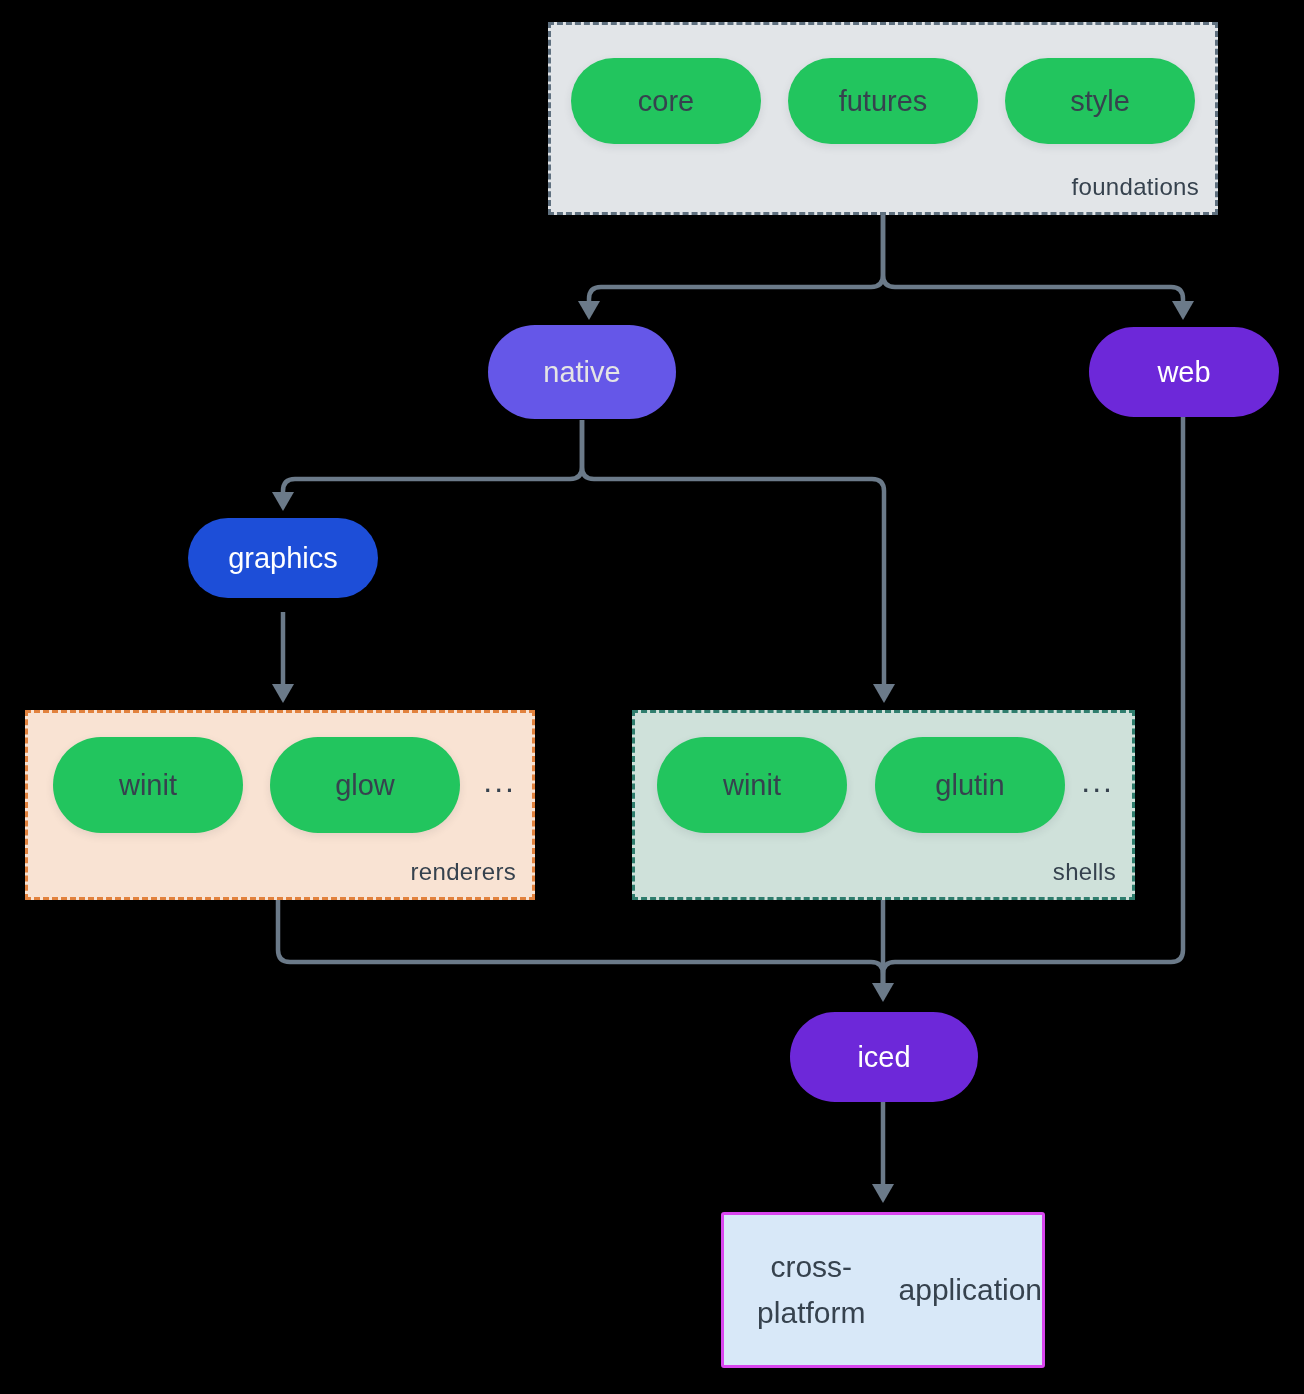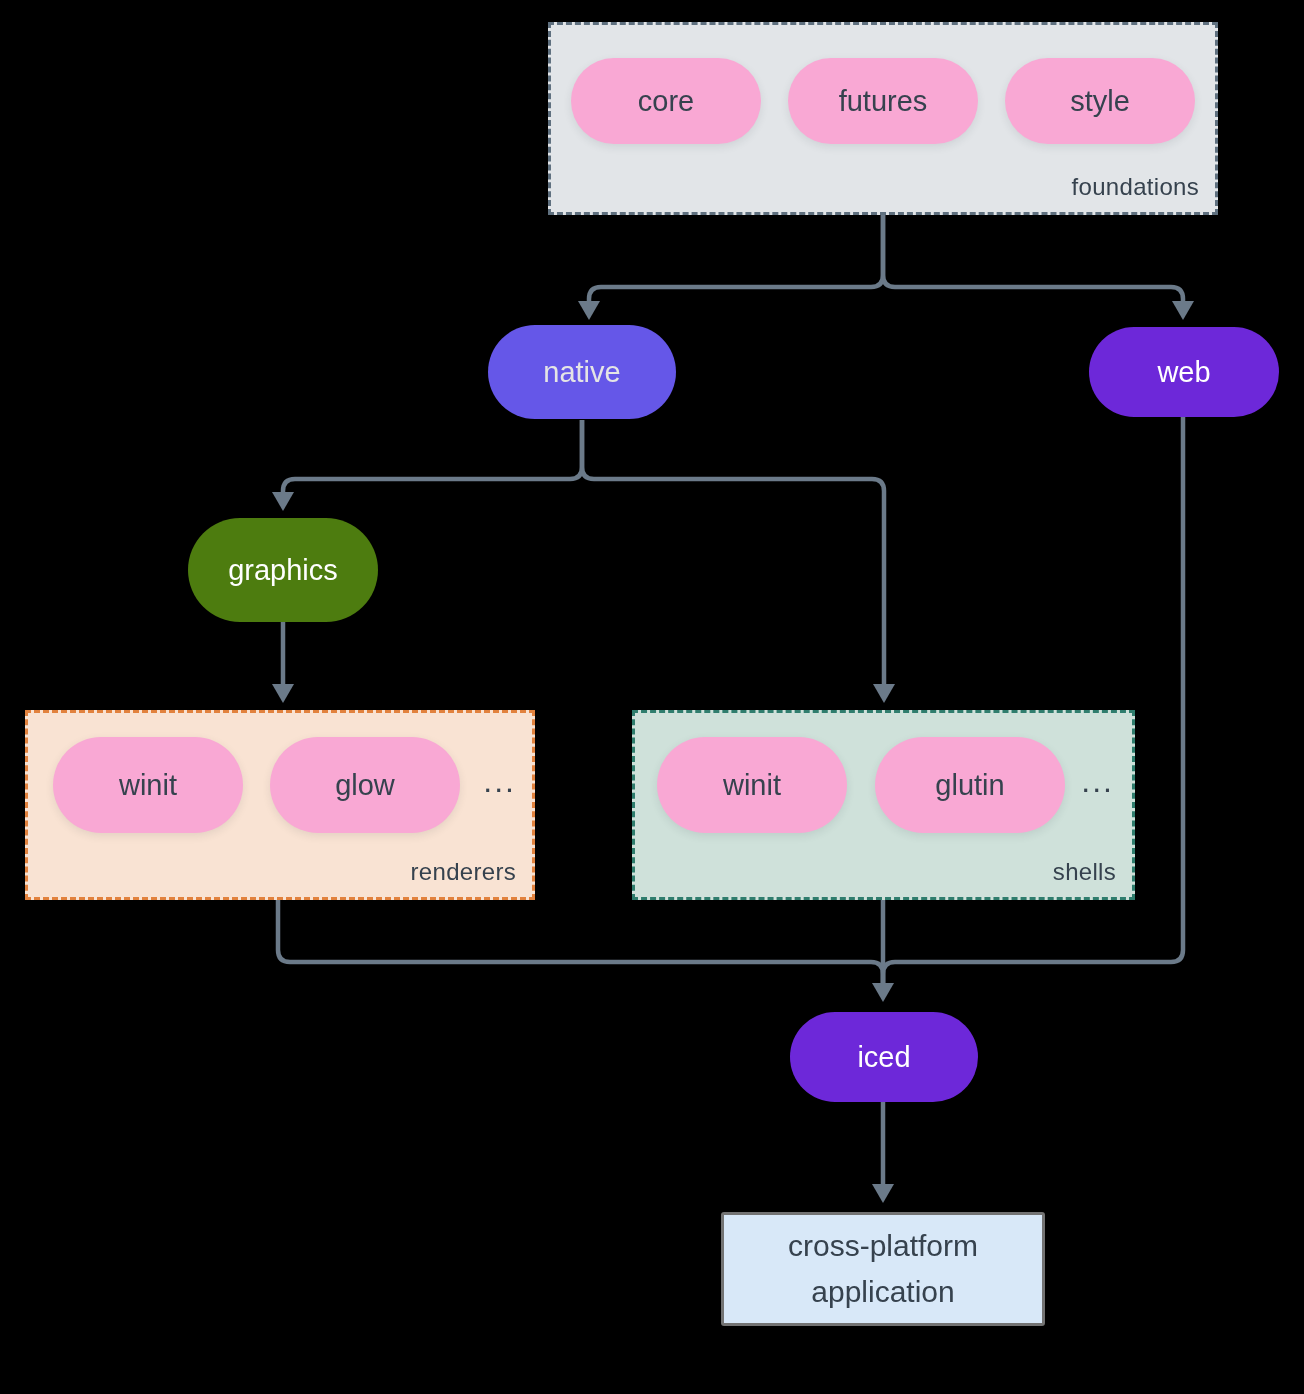--- a/index.html
+++ b/index.html
@@ -25,35 +25,35 @@
     background:#f9e3d3;border:3px dashed #e2823d;}
   .group-shells{left:632px;top:710px;width:503px;height:190px;
     background:#cfe1da;border:3px dashed #2f7d6d;padding-left:28px;}
 
   .group-label{position:absolute;right:16px;bottom:11px;
     font-size:24px;color:#36424e;letter-spacing:.3px;}
 
   
   .pill{display:flex;align-items:center;justify-content:center;
     border-radius:999px;font-size:29px;z-index:3;}
-  .pill.white{background:#f9a8d4;color:#36424e;box-shadow:0 3px 8px rgba(40,50,60,.10);}
+  .pill.white{background:#22c55e;color:#36424e;box-shadow:0 3px 8px rgba(40,50,60,.10);}
   .pill.abs{position:absolute;}
   .pill-foundation{width:190px;height:86px;}
   .pill-inner{width:190px;height:96px;}
 
   .node-native{left:488px;top:325px;width:188px;height:94px;background:#6557e8;color:#e5e5e5;}
   .node-web{left:1089px;top:327px;width:190px;height:90px;background:#6d28d9;color:#fff;}
-  .node-graphics{left:188px;top:518px;width:190px;height:104px;background:#4d7c0f;color:#fff;}
+  .node-graphics{left:188px;top:518px;width:190px;height:80px;background:#1d4ed8;color:#fff;}
   .node-iced{left:790px;top:1012px;width:188px;height:90px;background:#6d28d9;color:#fff;}
 
   .ellipsis{position:absolute;font-size:32px;color:#36424e;letter-spacing:2px;}
 
-  .app-box{position:absolute;left:721px;top:1212px;width:324px;height:114px;
-    box-sizing:border-box;background:#d8e8f8;border:3px solid #737373;
-    border-radius:3px;display:flex;flex-direction:column;
+  .app-box{position:absolute;left:721px;top:1212px;width:324px;height:156px;
+    box-sizing:border-box;background:#d8e8f8;border:3px solid #d946ef;
+    border-radius:3px;display:flex;flex-direction:row;
     align-items:center;justify-content:center;z-index:3;
     font-size:30px;color:#36424e;line-height:1.55;text-align:center;}
 </style>
 </head>
 <body>
 
 <div id="stage">
 
   <svg id="connectors" width="1304" height="1394" viewBox="0 0 1304 1394">
 

